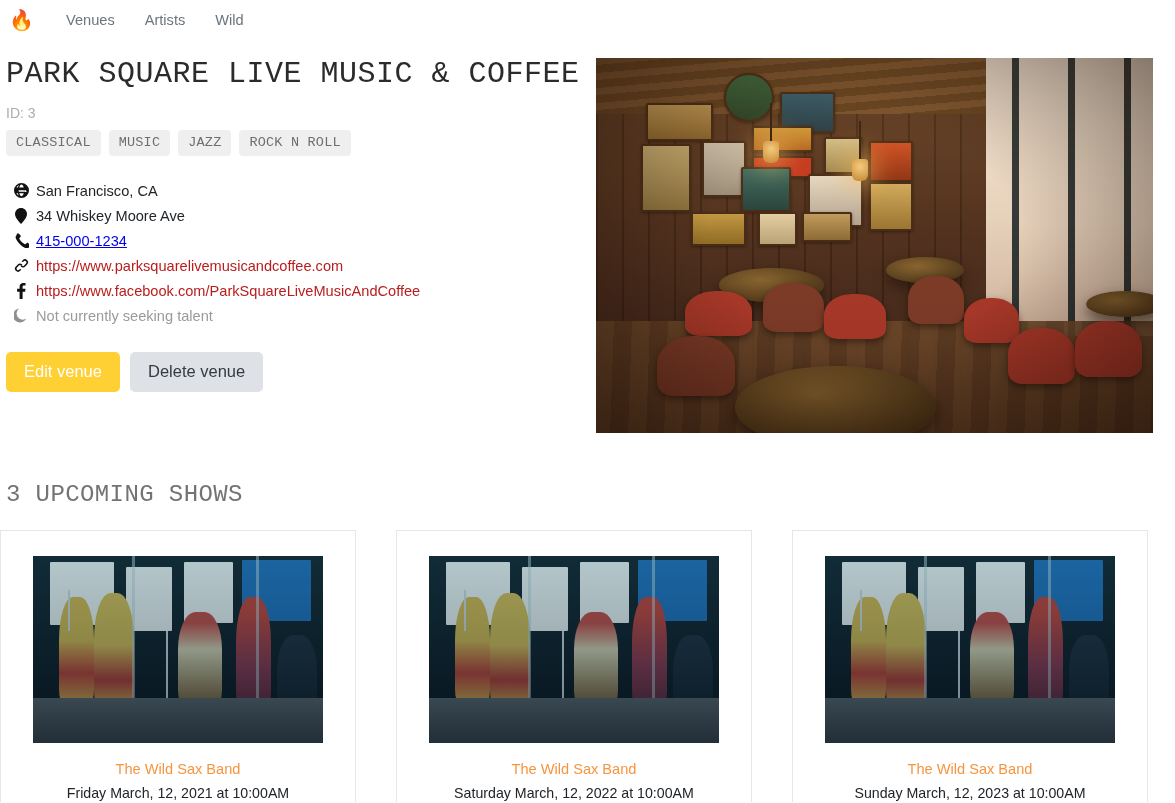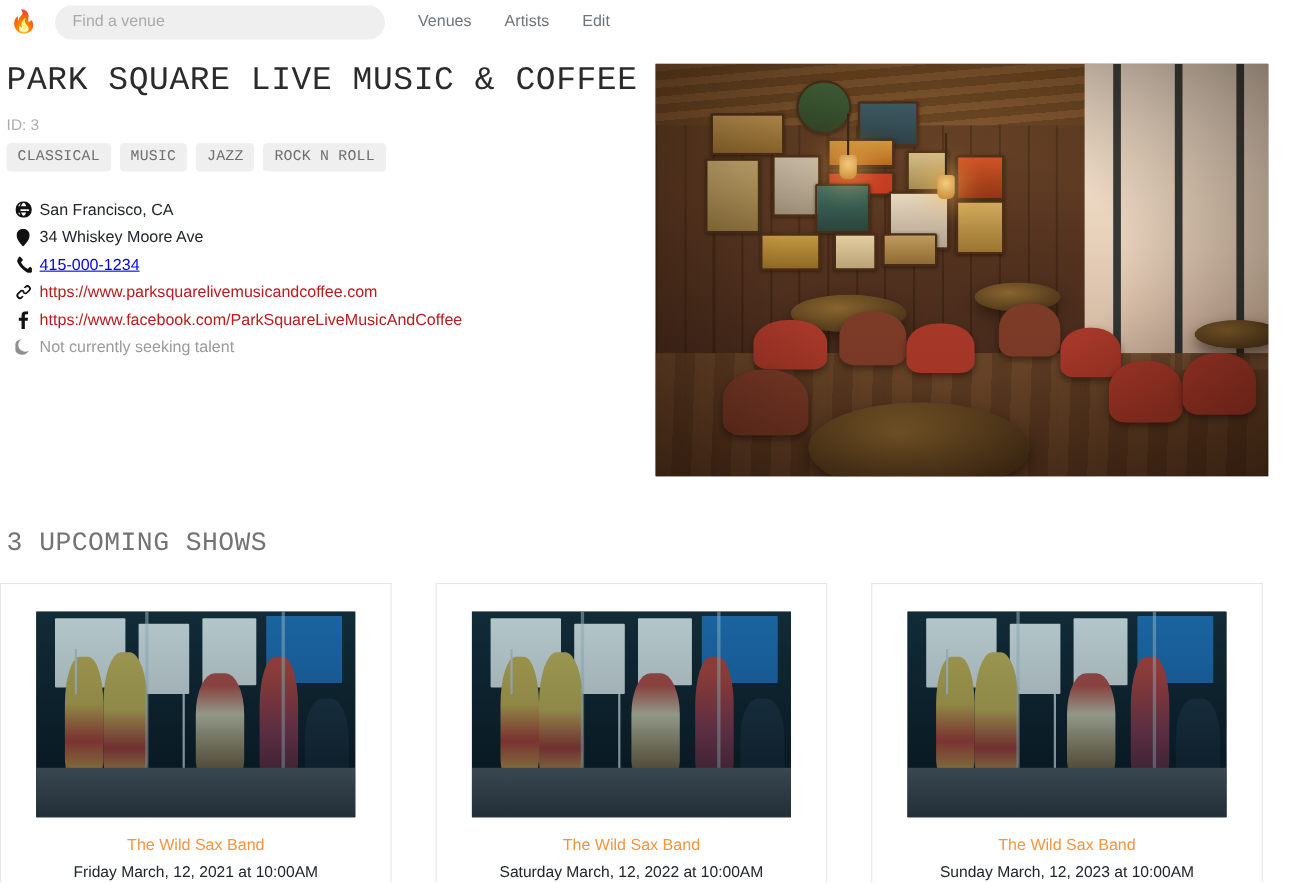--- a/index.html
+++ b/index.html
@@ -277,25 +277,24 @@
     color: #212529;
     font-size: 14.2px;
     margin-top: 8px;
   }
 </style>
 </head>
 <body>
 
 <div id="navbar">
   <div id="brand-logo">🔥</div>
-  <input id="search-input" type="text" placeholder="Find a venue" style="">
   <div id="nav-links">
     <a href="#">Venues</a>
     <a href="#">Artists</a>
-    <a href="#">Edit</a>
+    <a href="#">Wild</a>
   </div>
 </div>
 
 <div id="venue-main">
 
   <div id="venue-info">
     <h1 id="venue-title" class="mono">PARK SQUARE LIVE MUSIC &amp; COFFEE</h1>
     <div id="venue-id">ID: 3</div>
 
     <div id="genre-list">
@@ -357,20 +356,24 @@
         <span class="contact-icon">
           <svg width="14" height="15" viewBox="0 0 16 16" fill="#8f8f8f">
             <path d="M6 0a8 8 0 108 11.5A6.5 6.5 0 016 0z"></path>
           </svg>
         </span>
         <span class="contact-text muted">Not currently seeking talent</span>
       </div>
 
     </div>
 
+    <div id="venue-actions">
+      <button class="btn" id="edit-venue-button">Edit venue</button>
+      <button class="btn" id="delete-venue-button">Delete venue</button>
+    </div>
   </div>
 
   <div id="venue-photo">
     <div class="ph-wall"></div>
     <div class="ph-ceiling"></div>
     <div class="ph-windows"></div>
     <div class="ph-mullion" style="right:24%"></div>
     <div class="ph-mullion" style="right:14%"></div>
     <div class="ph-mullion" style="right:4%"></div>
     <div class="ph-floor"></div>

